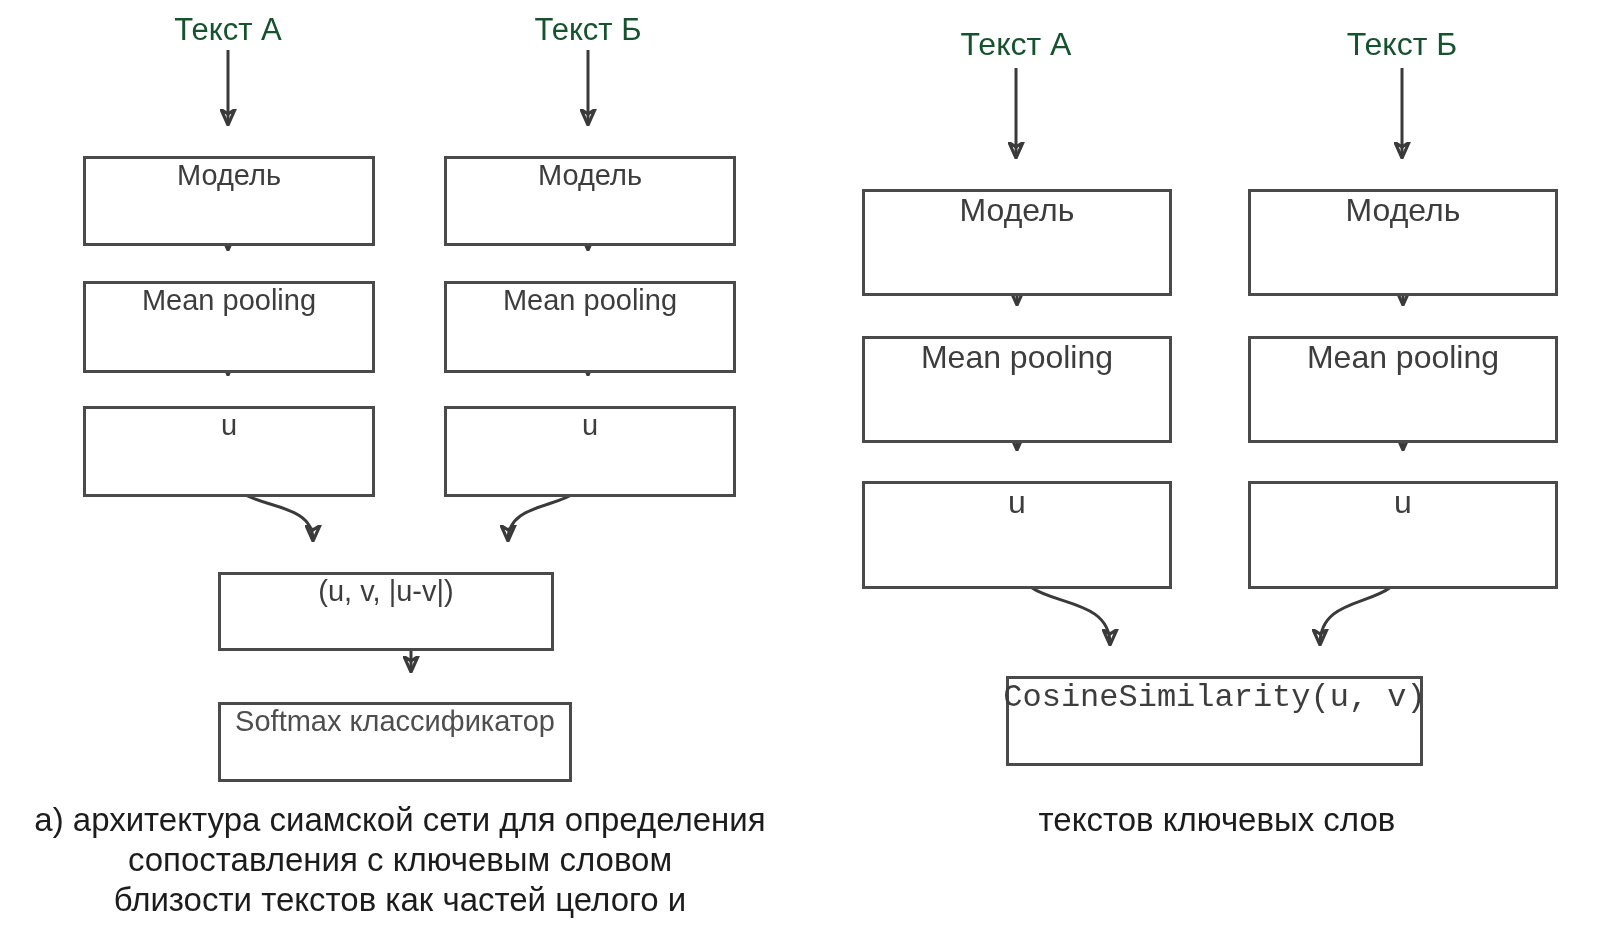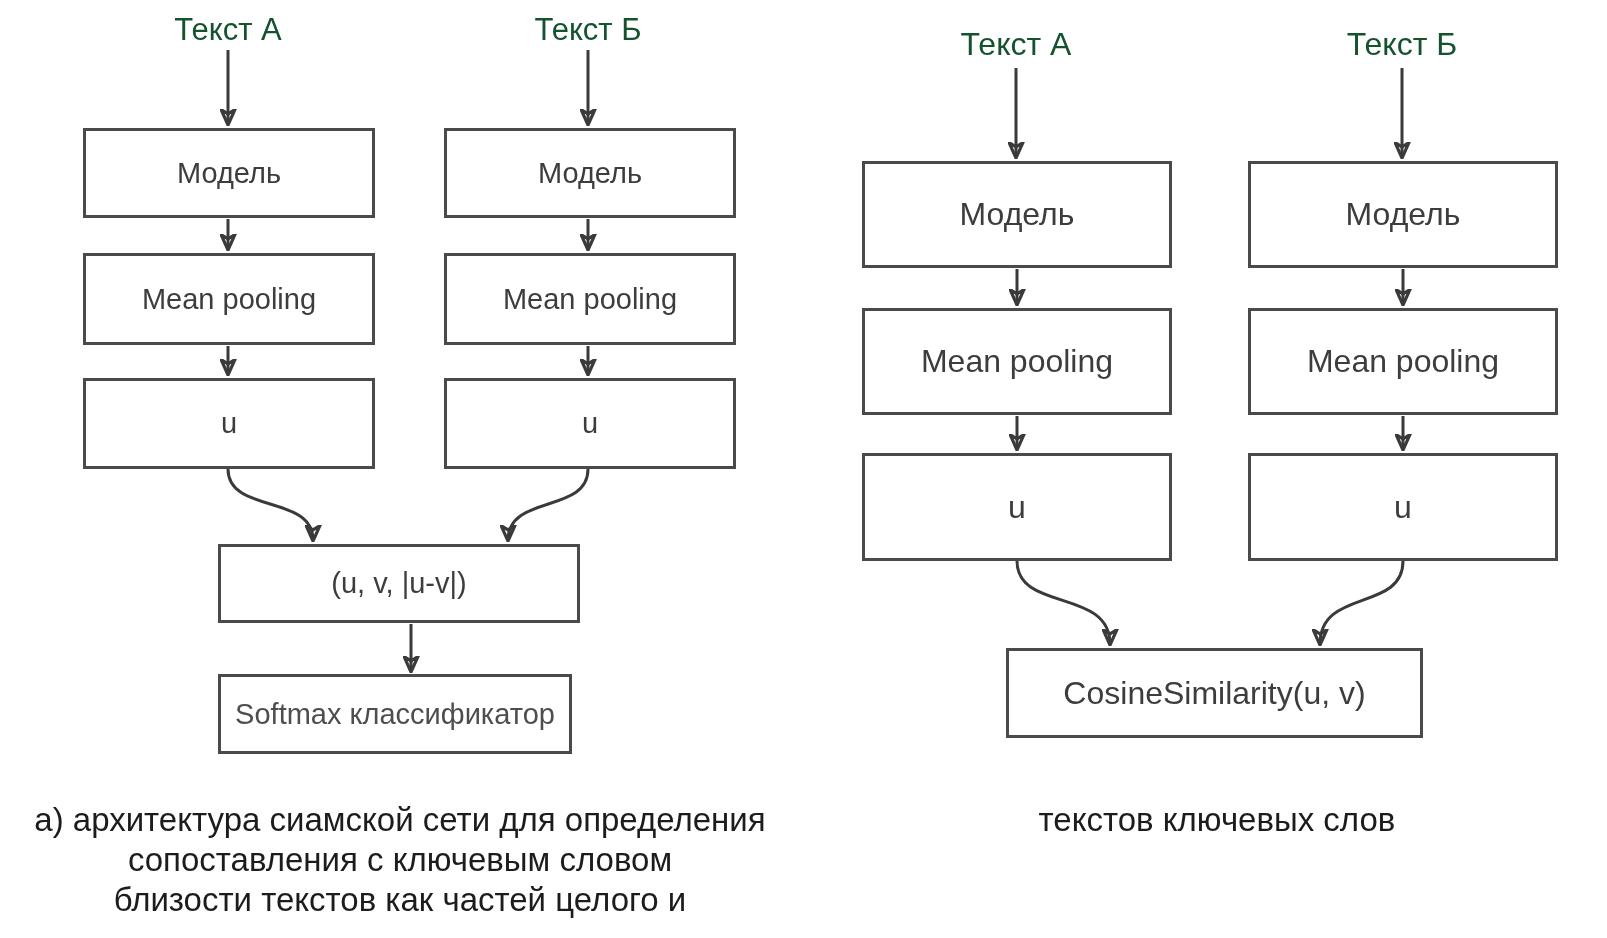--- a/index.html
+++ b/index.html
@@ -22,23 +22,23 @@
     font-size: 31px;
     color: #14532d;
     white-space: nowrap;
   }
   .node {
     position: absolute;
     box-sizing: border-box;
     border: 3px solid #4a4a4a;
     background: #ffffff;
     display: flex;
-    align-items: center;
     justify-content: center;
     text-align: center;
+    margin-top: 28px;
   }
   .node .lbl {
     font-size: 29px;
     color: #3d3d3d;
     white-space: nowrap;
   }
   .side-b .lbl, .side-b.top-label { font-size: 32px; }
   .caption {
     position: absolute;
     text-align: center;
@@ -107,21 +107,21 @@
     <span class="lbl">Mean pooling</span>
   </div>
 
   <div class="node" style="left:83px;  top:378px; width:292px; height:91px;">
     <span class="lbl">u</span>
   </div>
   <div class="node" style="left:444px; top:378px; width:292px; height:91px;">
     <span class="lbl">u</span>
   </div>
 
-  <div class="node" style="left:218px; top:544px; width:362px; height:79px;">
+  <div class="node" style="left:218px; top:544px; width:336px; height:79px;">
     <span class="lbl">(u, v, |u-v|)</span>
   </div>
 
   <div class="node" style="left:218px; top:674px; width:354px; height:80px;">
     <span class="lbl" style="color:#4e4e4e;">Softmax классификатор</span>
   </div>
 
   <div class="caption" style="left:10px; top:800px; width:780px;">
     <div>а) архитектура сиамской сети для определения</div>
     <div>сопоставления с ключевым словом</div>
@@ -145,21 +145,21 @@
     <span class="lbl">Mean pooling</span>
   </div>
 
   <div class="node side-b" style="left:862px;  top:453px; width:310px; height:108px;">
     <span class="lbl">u</span>
   </div>
   <div class="node side-b" style="left:1248px; top:453px; width:310px; height:108px;">
     <span class="lbl">u</span>
   </div>
 
-  <div class="node side-b" style="left:1006px; top:648px; width:417px; height:90px;">
+  <div class="node side-b" style="left:1006px; top:648px; width:417px; height:90px;font-family:Liberation Mono, monospace;">
     <span class="lbl">CosineSimilarity(u, v)</span>
   </div>
 
   <div class="caption" style="left:827px; top:800px; width:780px;">
     <div>текстов ключевых слов</div>
   </div>
 
 </div>
 
 </body></html>

